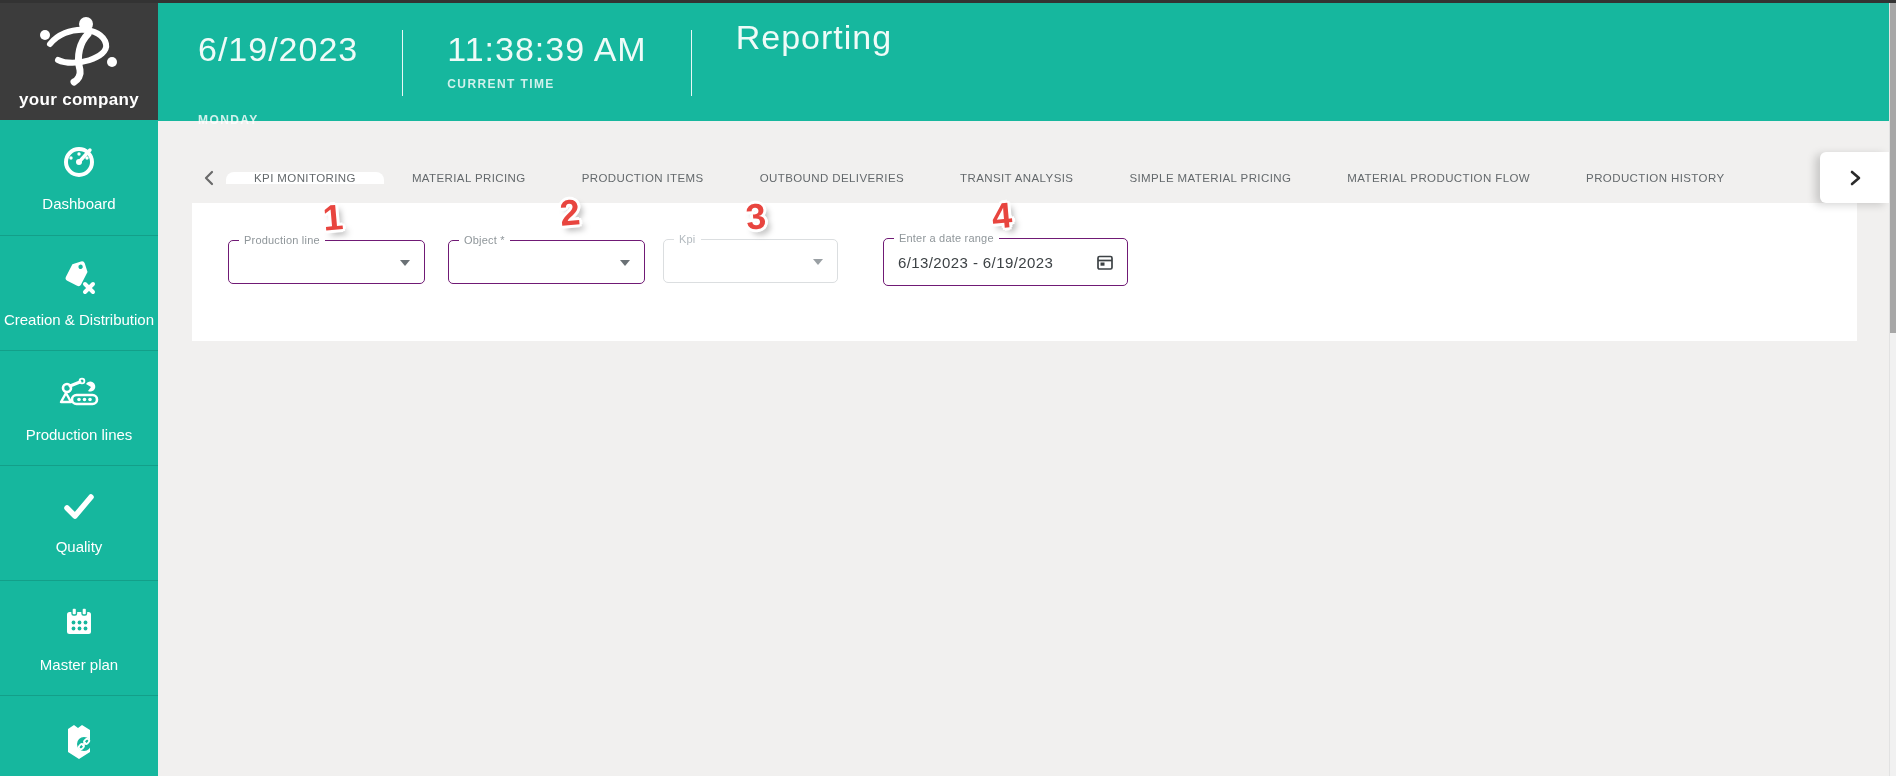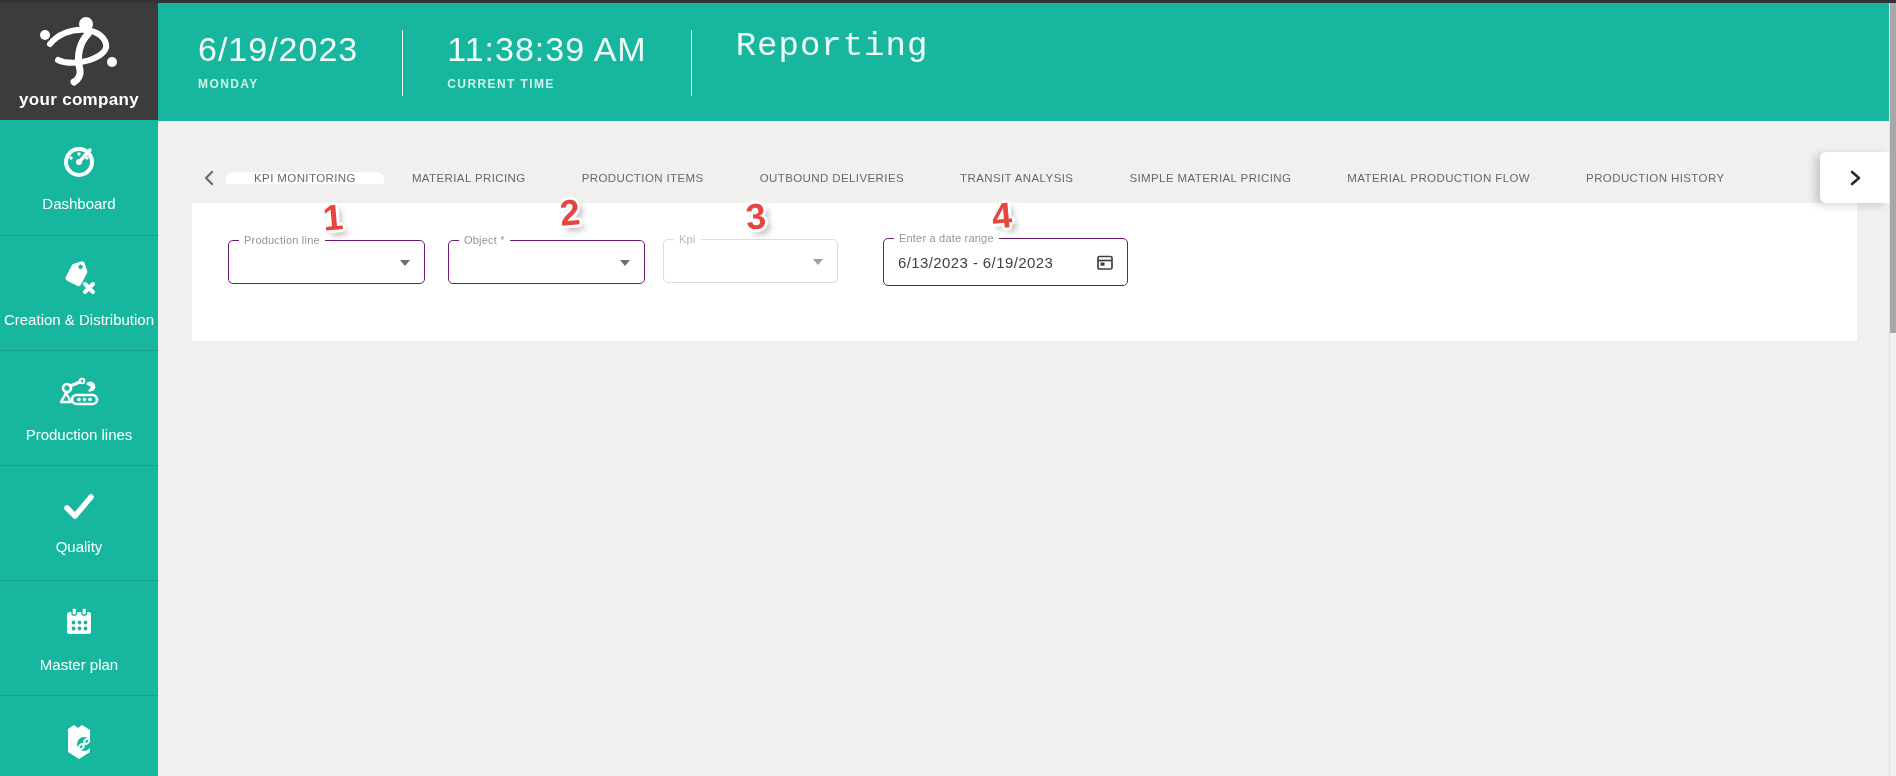--- a/index.html
+++ b/index.html
@@ -24,23 +24,23 @@
   .nav-item { height:115px; display:flex; flex-direction:column; align-items:center; justify-content:center; gap:16px; color:#fff; cursor:pointer; }
   .nav-item + .nav-item { border-top:1px solid rgba(0,0,0,.13); }
   .nav-item .label { font-size:15px; color:#fff; }
   .nav-item.partial { height:80px; justify-content:flex-start; padding-top:24px; }
 
   
   .header { position:absolute; left:158px; top:3px; right:7px; height:118px; background:#16b79e; display:flex; align-items:flex-start; z-index:5; }
   .hblock { padding-top:29px; display:flex; flex-direction:column; }
   .hblock .big { font-size:34px; font-weight:300; color:#effbf8; letter-spacing:1px; line-height:1.0; }
   .hblock .small { margin-top:11px; font-size:12px; letter-spacing:1.4px; color:rgba(255,255,255,.8);font-weight:bold; }
-  .hblock.date { margin-left:40px; }
+  .hblock.date { margin-left:40px;gap:36px; }
   .vdiv { width:1px; height:66px; background:rgba(255,255,255,.9); margin:27px 44px 0 44px; }
-  .hblock.title-block { padding-top:26px;font-family:Liberation Mono, monospace; }
+  .hblock.title-block { padding-top:17px; }
 
   
   .tabbar { position:absolute; left:192px; top:152px; right:7px; height:51px; display:flex; align-items:stretch; z-index:6; }
   .tab-scroll { width:34px; display:flex; align-items:center; justify-content:center; cursor:pointer; }
   .tabs { display:flex; align-items:center; }
   .tab { display:flex; align-items:center; padding:0 28px; font-size:11.5px; letter-spacing:.4px; color:#64696c; white-space:nowrap; cursor:pointer; }
   .tab.active { background:#fff; border-radius:8px 8px 0 0; }
   .tab-next { position:absolute; right:0; top:0; width:69px; height:51px; background:#fff; border-radius:6px 0 0 6px; box-shadow:-5px 2px 9px rgba(0,0,0,.17); display:flex; align-items:center; justify-content:center; cursor:pointer; }
 
   

